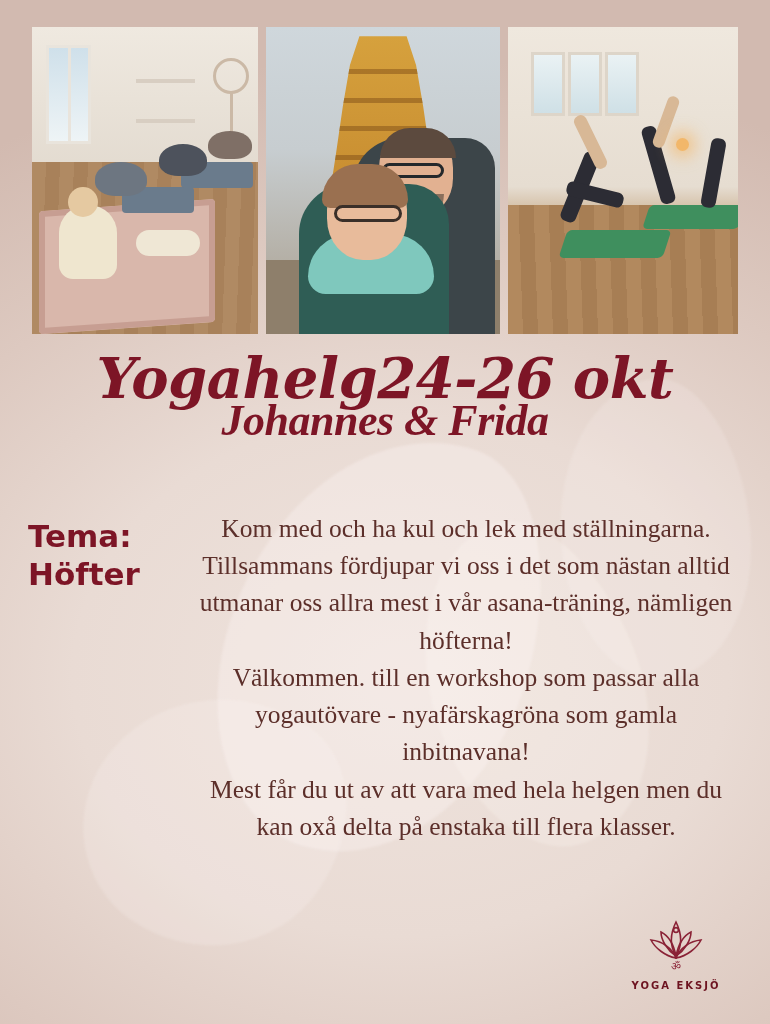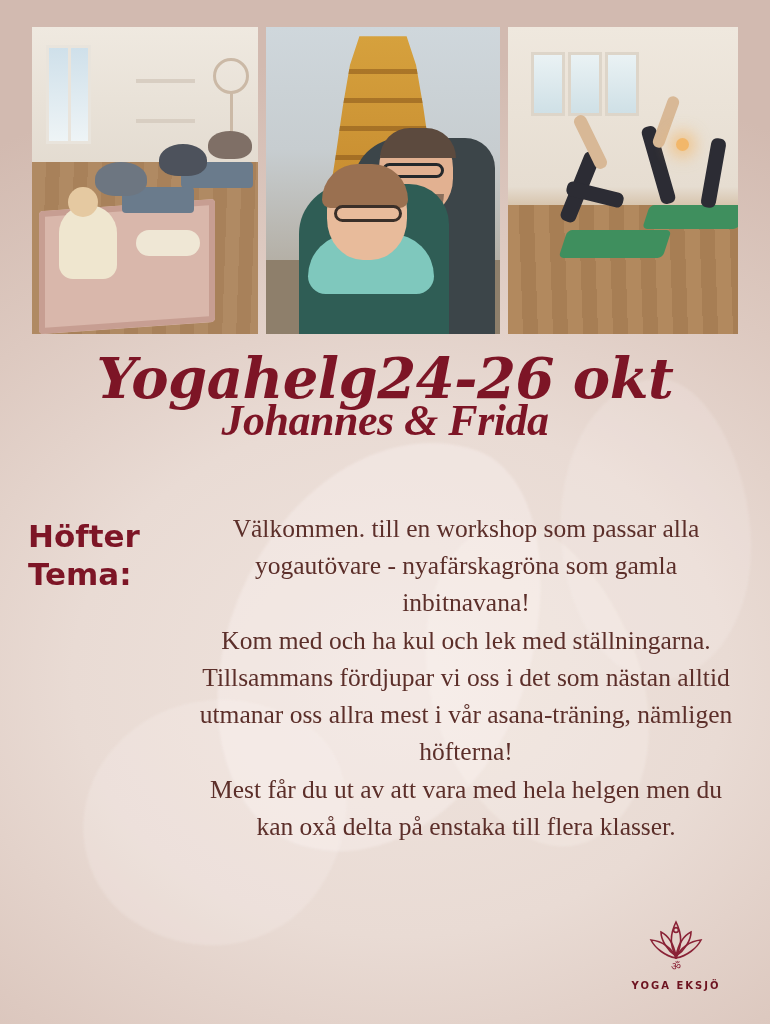--- a/index.html
+++ b/index.html
@@ -263,27 +263,27 @@
     </div>
 
   </div>
 
   <div class="headline">
     <span class="l1">Yogahelg24-26 okt</span>
     <span class="l2">Johannes &amp; Frida</span>
   </div>
 
   <div class="theme">
+    <div>Tema:</div>
     <div>Höfter</div>
-    <div>Tema:</div>
   </div>
 
   <div class="body-copy">
+    <p>Kom med  och ha kul och lek med ställningarna. Tillsammans fördjupar vi oss i det som nästan alltid utmanar oss allra mest i vår asana-träning, nämligen höfterna!</p>
     <p>Välkommen. till en workshop som passar alla yogautövare - nyafärskagröna som gamla inbitnavana!</p>
-    <p>Kom med  och ha kul och lek med ställningarna. Tillsammans fördjupar vi oss i det som nästan alltid utmanar oss allra mest i vår asana-träning, nämligen höfterna!</p>
     <p>Mest får du ut av att vara med hela helgen men du kan oxå delta på enstaka till flera klasser.</p>
   </div>
 
 
   <div class="logo">
     <svg class="lotus" width="74" height="64" viewBox="0 0 74 64">
       <g fill="none" stroke="#8a2236" stroke-width="1.6">
         <path d="M37 8 C31 20 31 32 37 42 C43 32 43 20 37 8 Z"></path>
         <path d="M37 42 C28 36 22 26 22 18 C30 22 35 32 37 42 Z"></path>
         <path d="M37 42 C46 36 52 26 52 18 C44 22 39 32 37 42 Z"></path>

